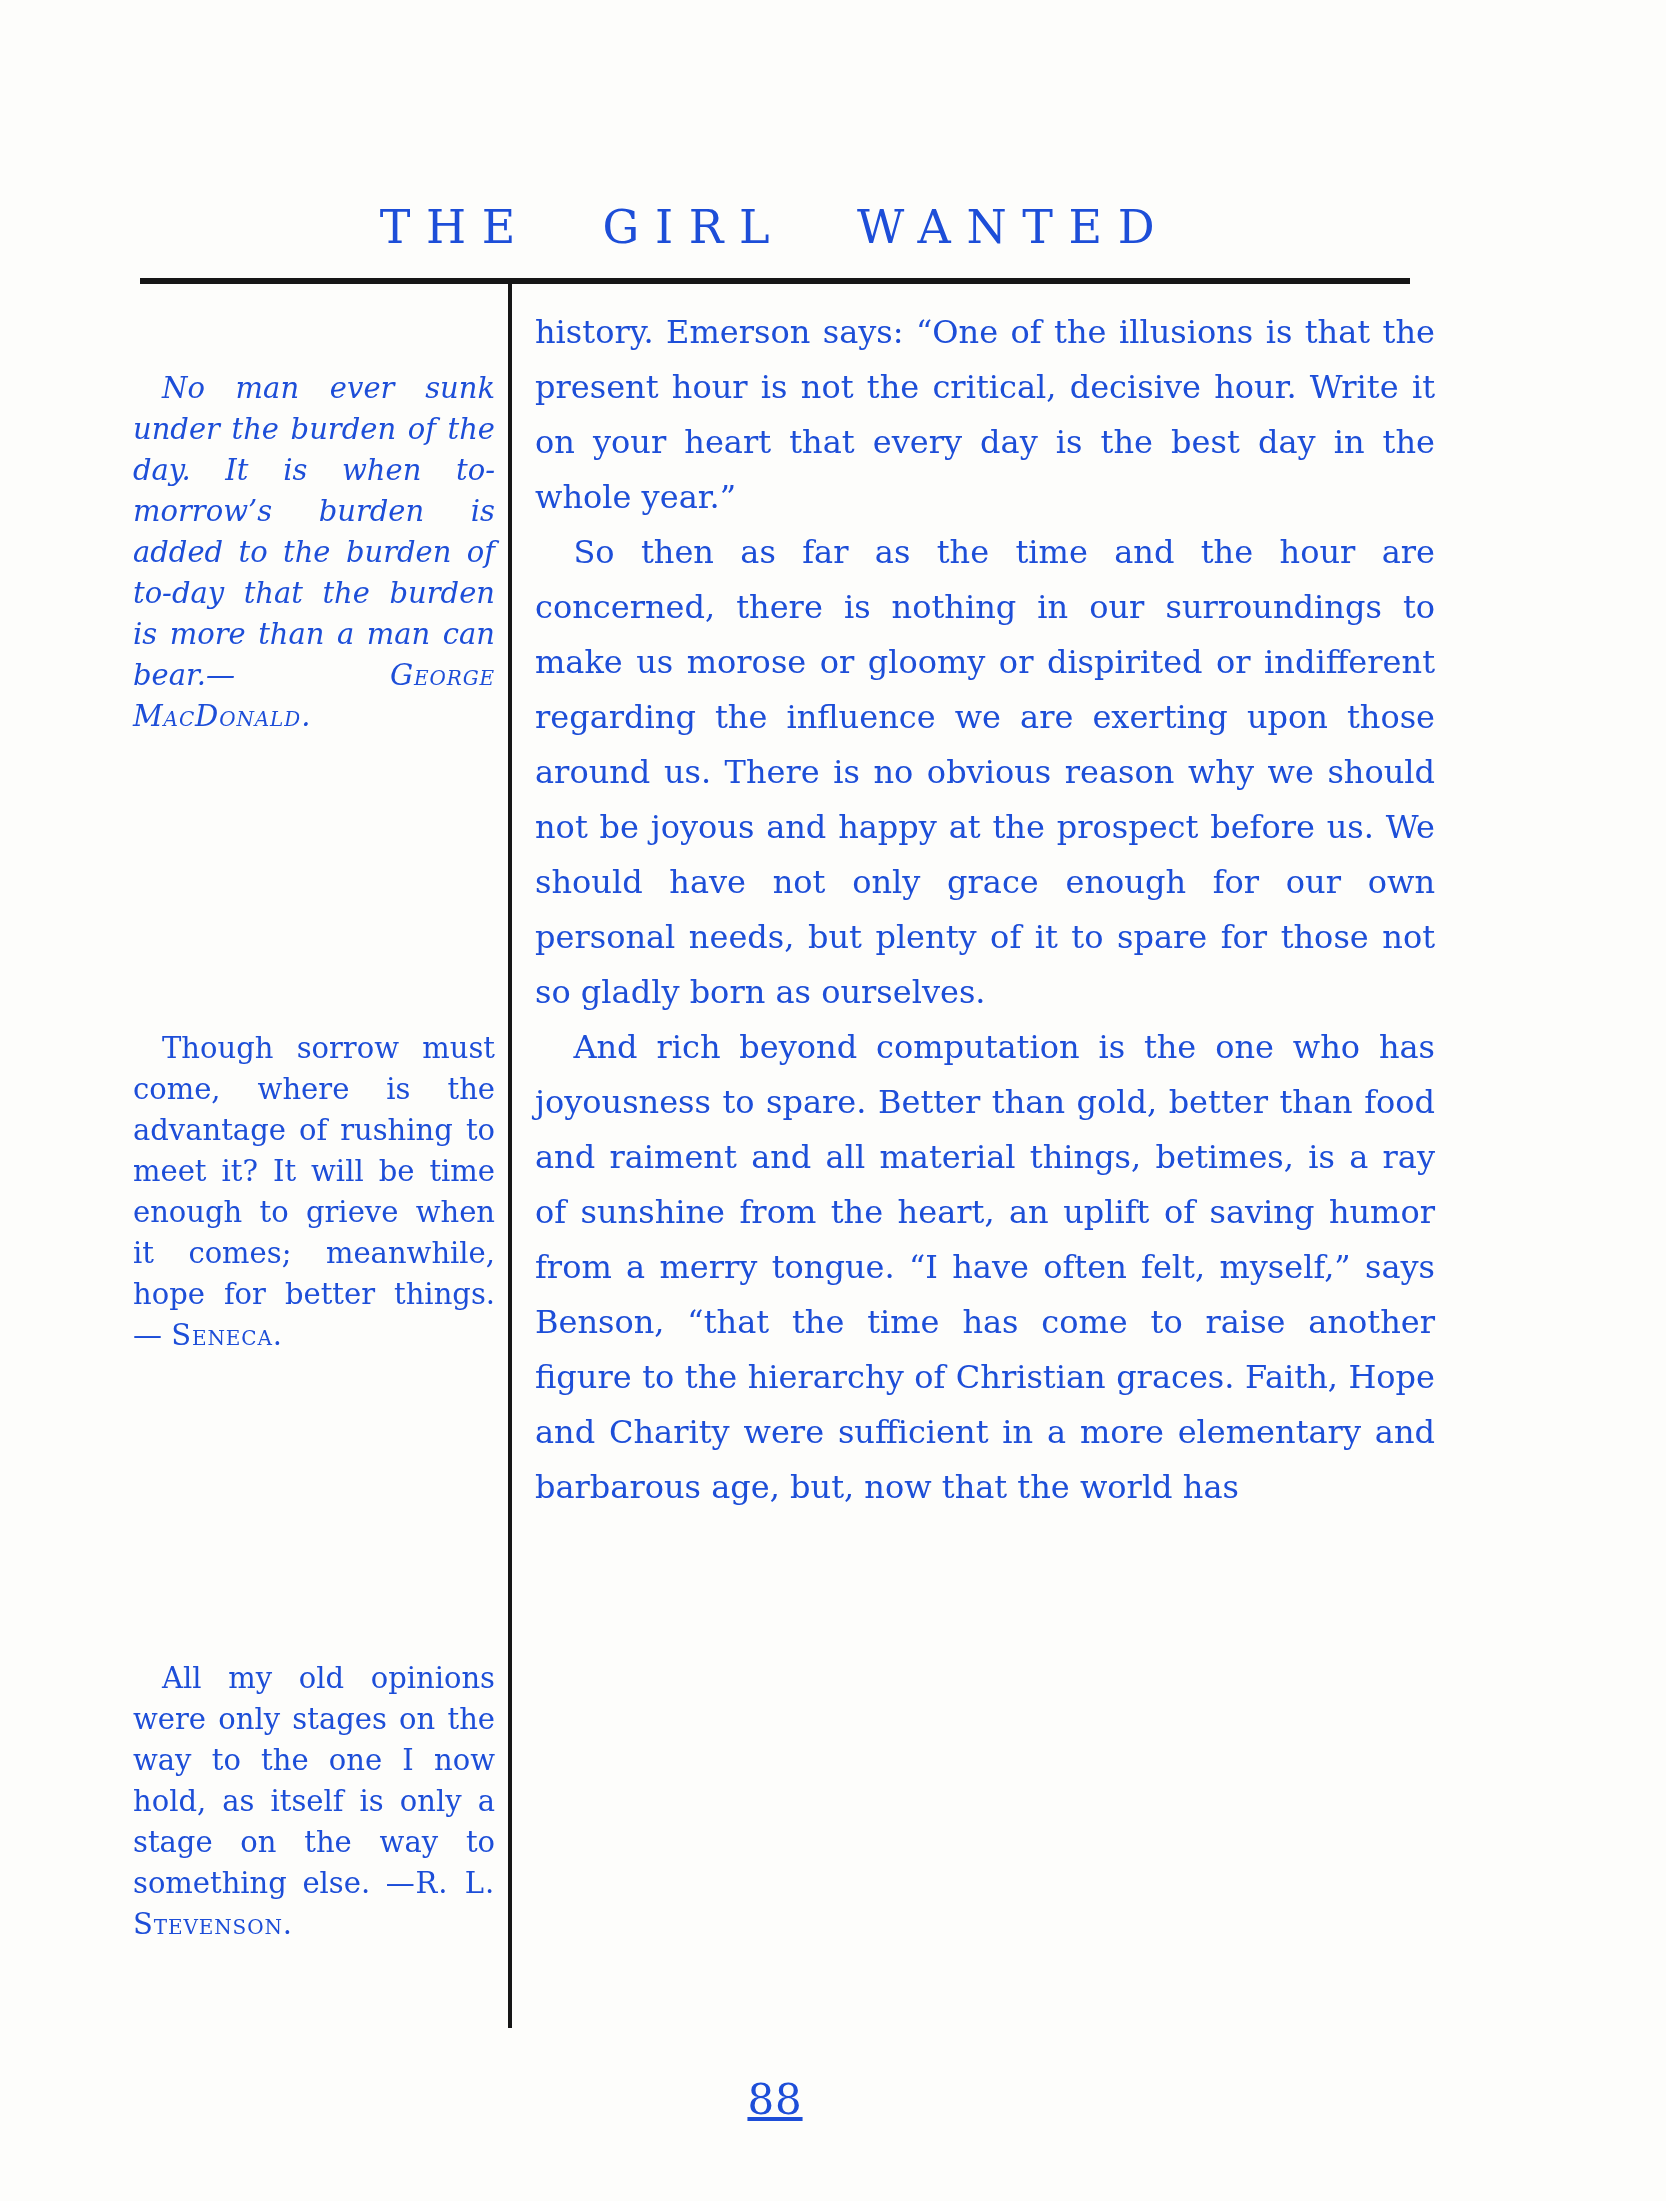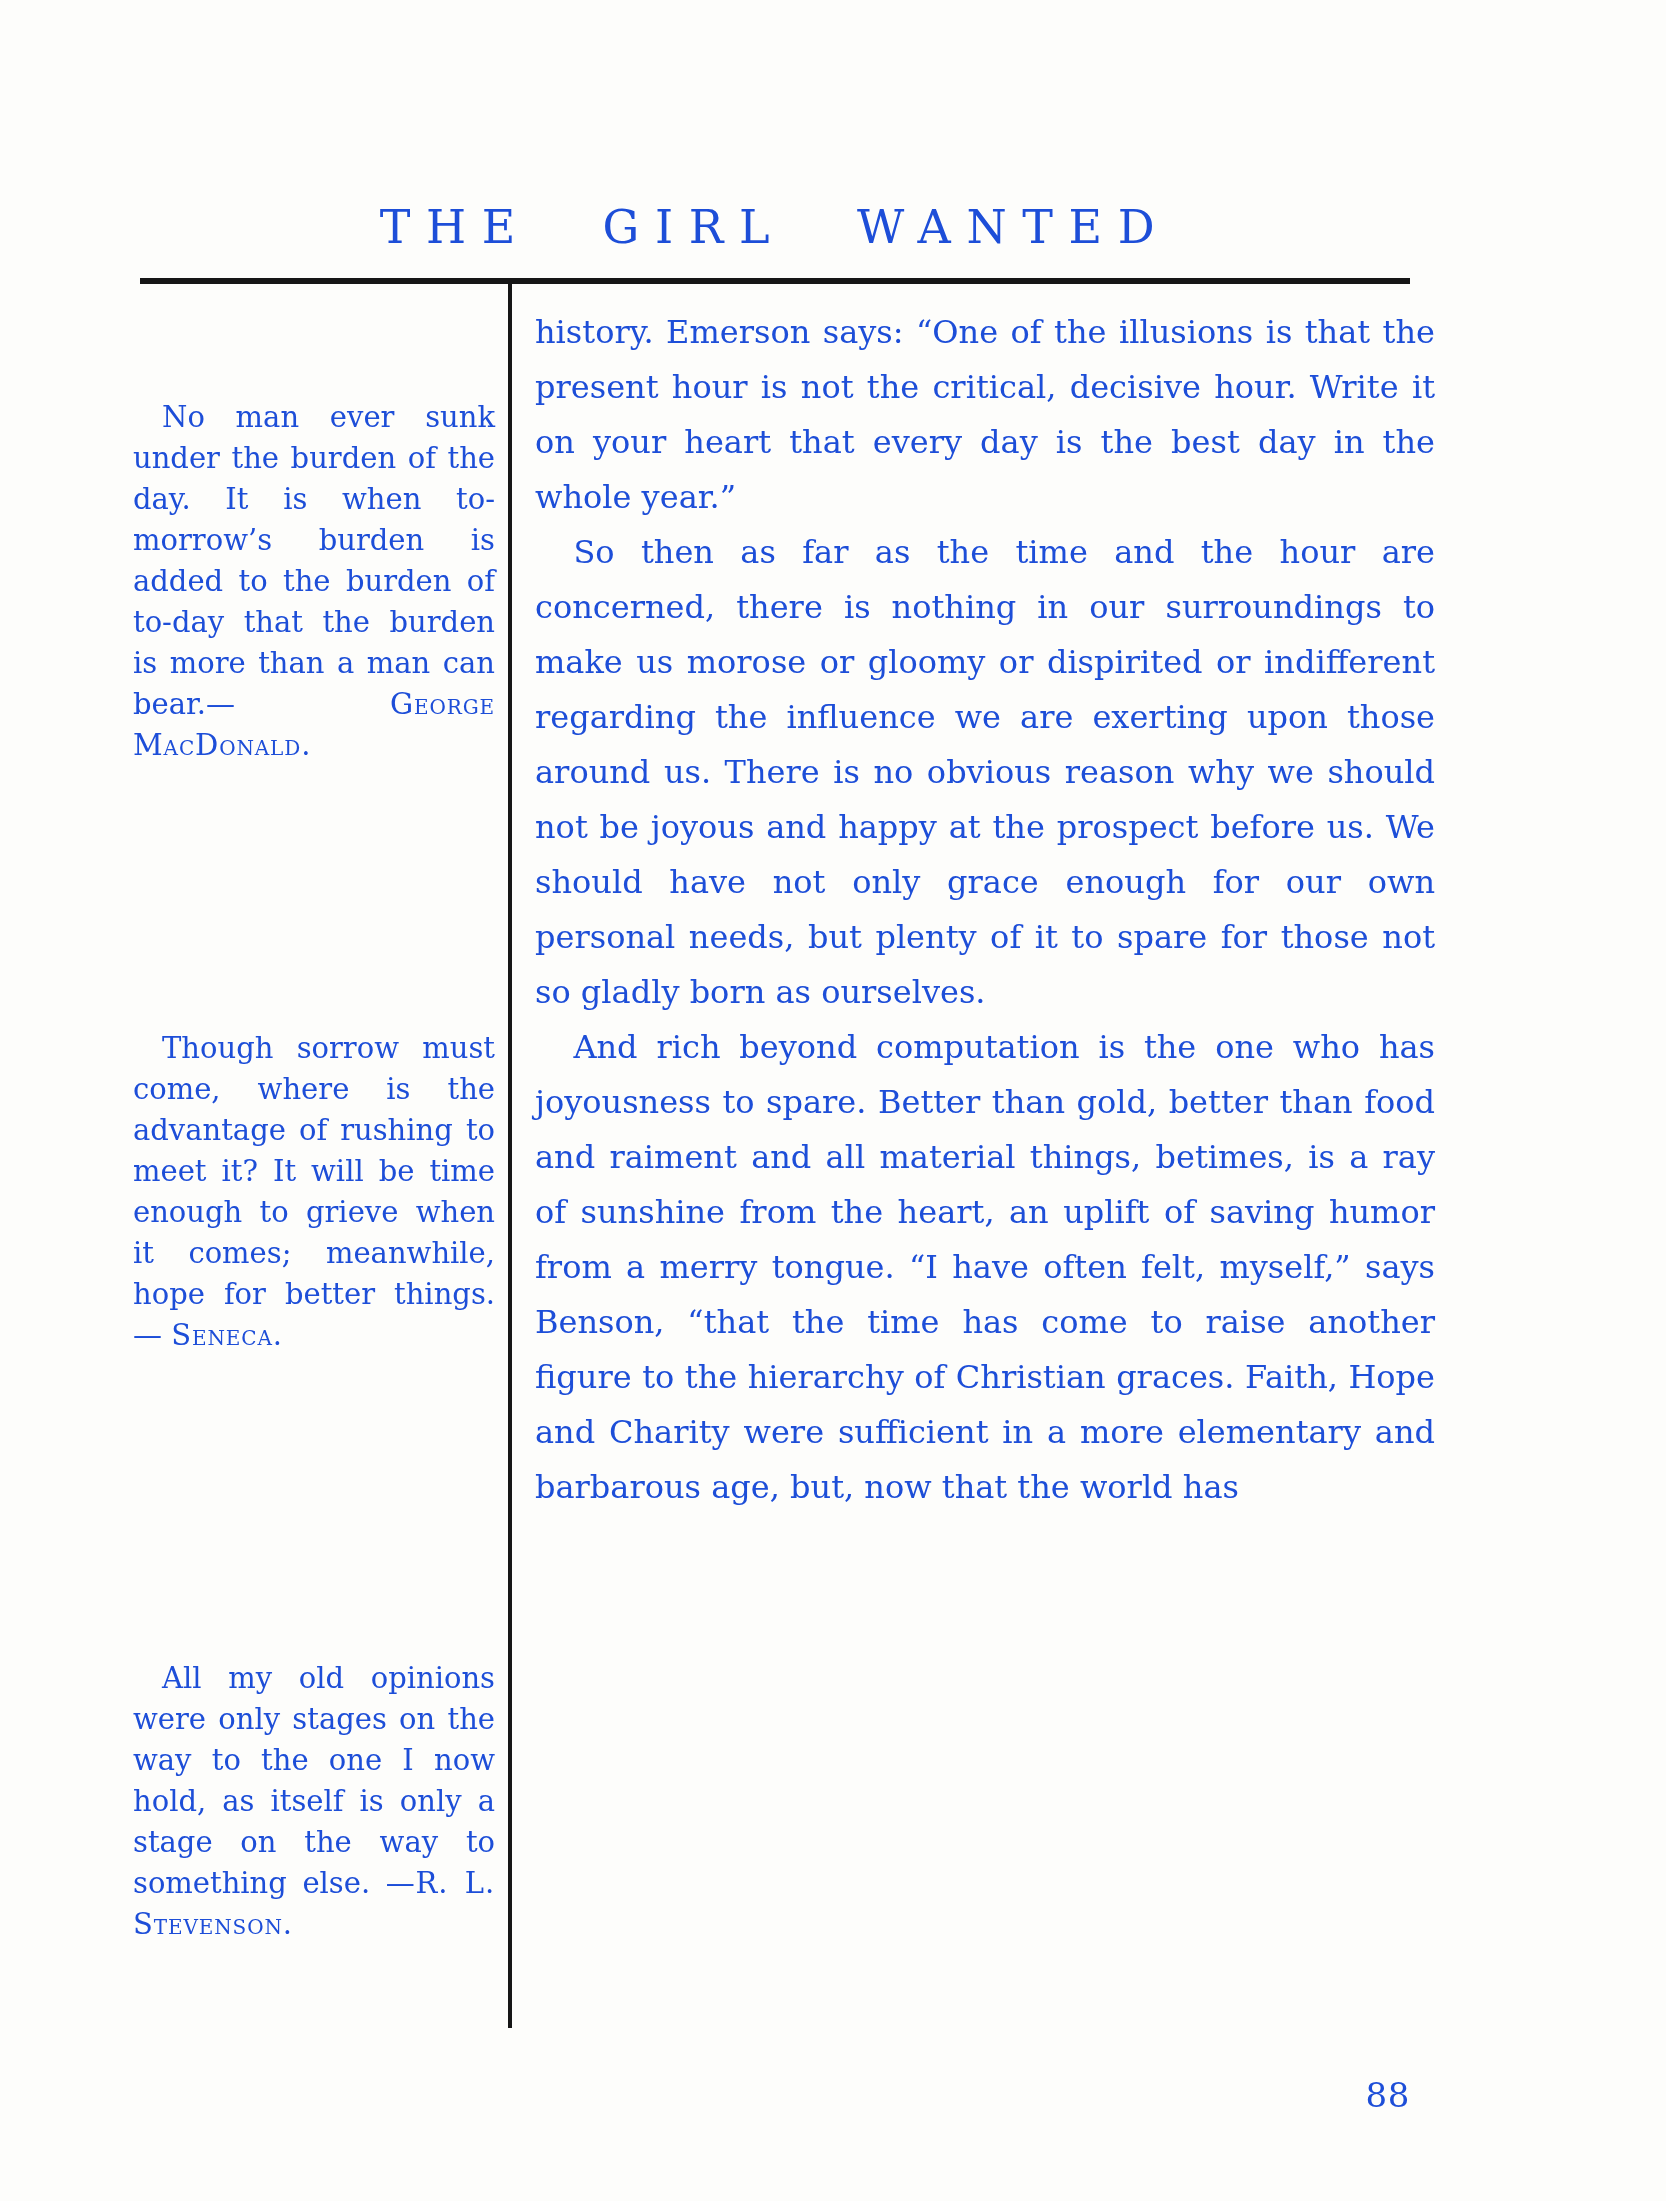--- a/index.html
+++ b/index.html
@@ -62,21 +62,21 @@
   }
   .sidenote {
     position: absolute;
     left: 0;
     width: 362px;
     font-size: 29px;
     line-height: 41px;
     text-align: justify;
     text-indent: 1em;
   }
-  .sidenote-1 { top: 397px; }
+  .sidenote-1 { top: 368px; font-style: italic; }
   .sidenote-2 { top: 1028px; }
   .sidenote-3 { top: 1658px; }
   .attribution {
     font-variant: small-caps;
     letter-spacing: 0.03em;
     text-indent: 0;
   }
 
   
   .main-text {
@@ -97,23 +97,24 @@
   .para.flush {
     text-indent: 0;
   }
 
   
   .page-number {
     position: absolute;
     left: 140px;
     top: 2075px;
     width: 1270px;
-    text-align: right;
-    font-size: 34px;
+    text-align: center;
+    font-size: 42px;
     letter-spacing: 0.02em;
+    text-decoration: underline;
   }
 </style>
 </head>
 <body>
 
 <div class="page">
 
   <div class="header-band">
     <h1 class="header-title">THE GIRL WANTED</h1>
   </div>

